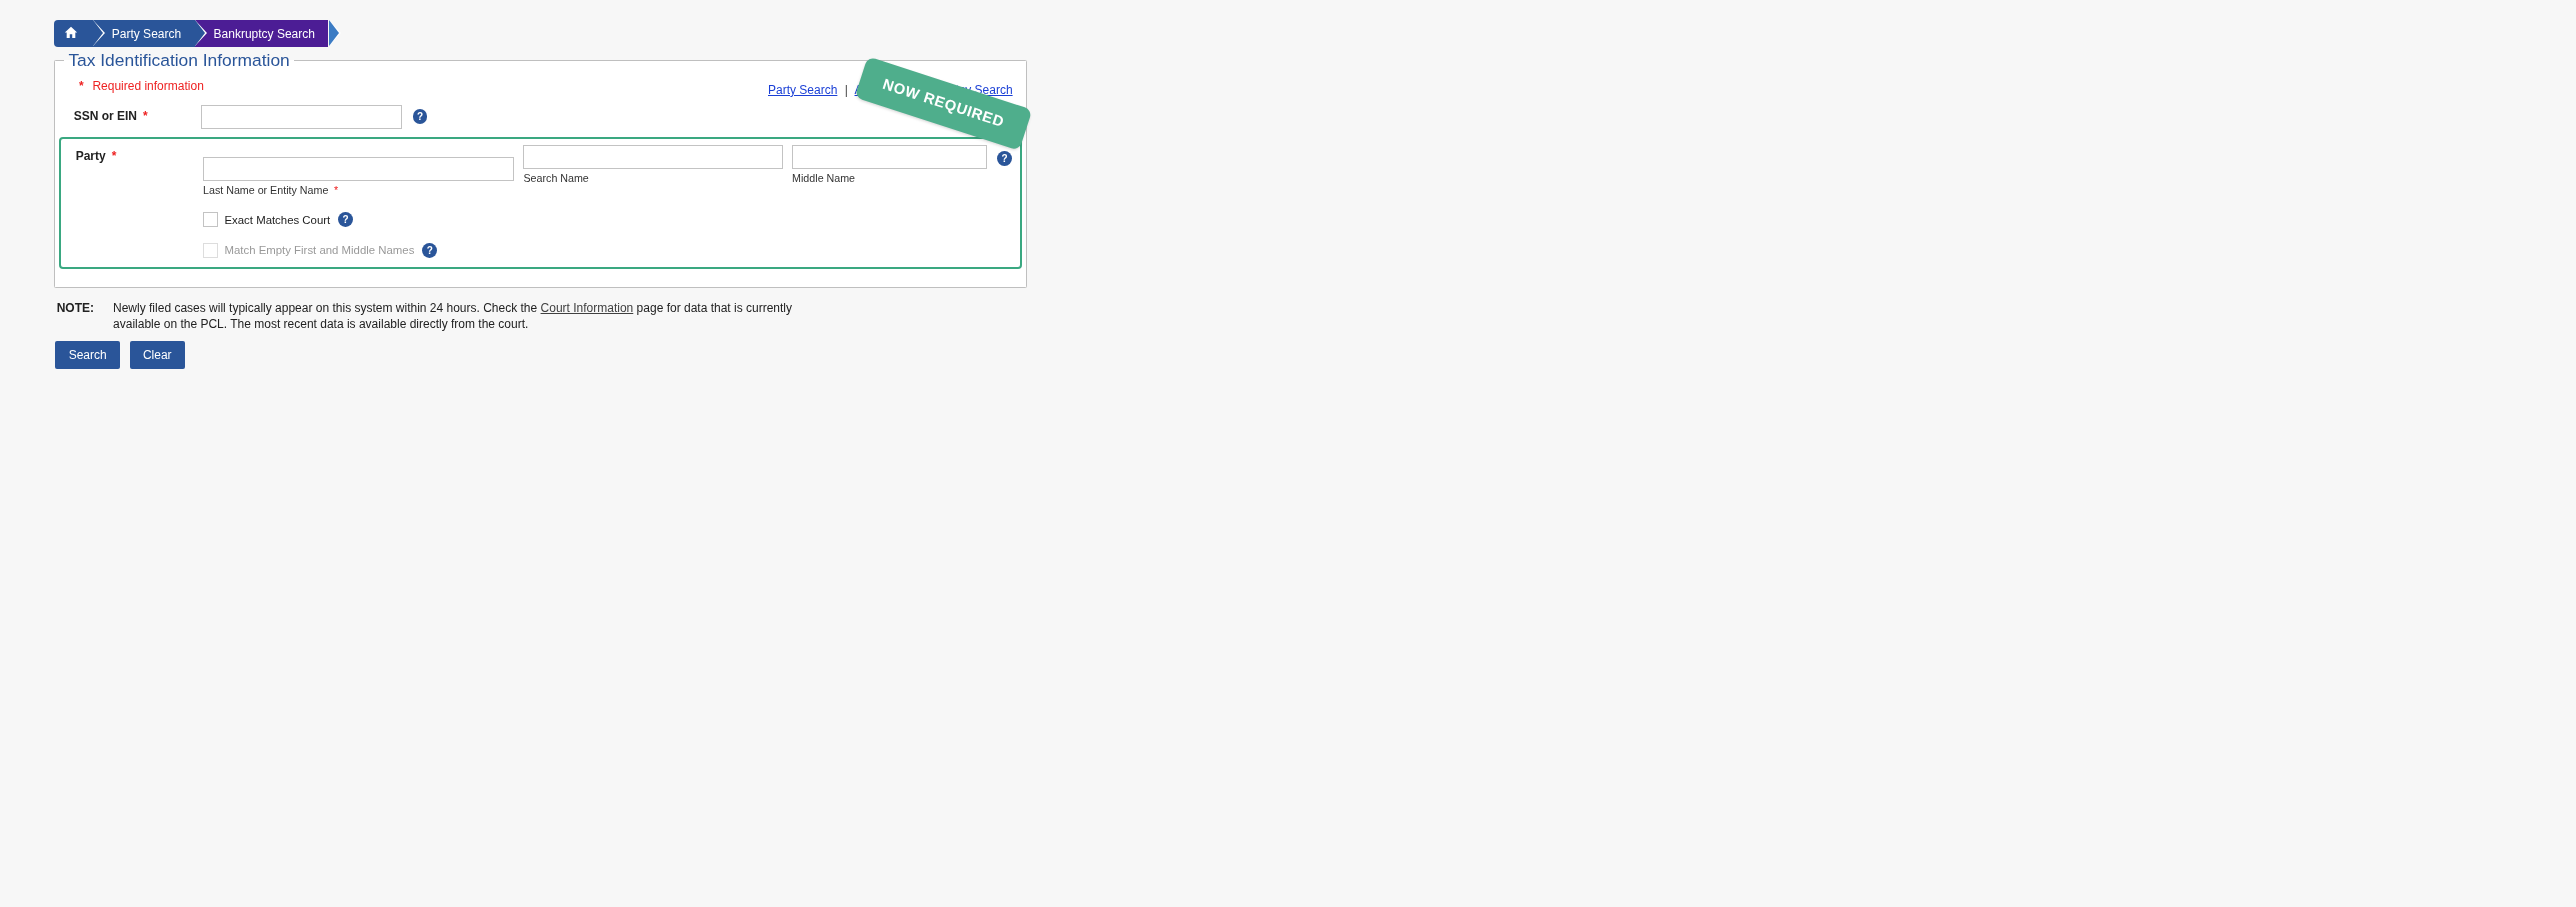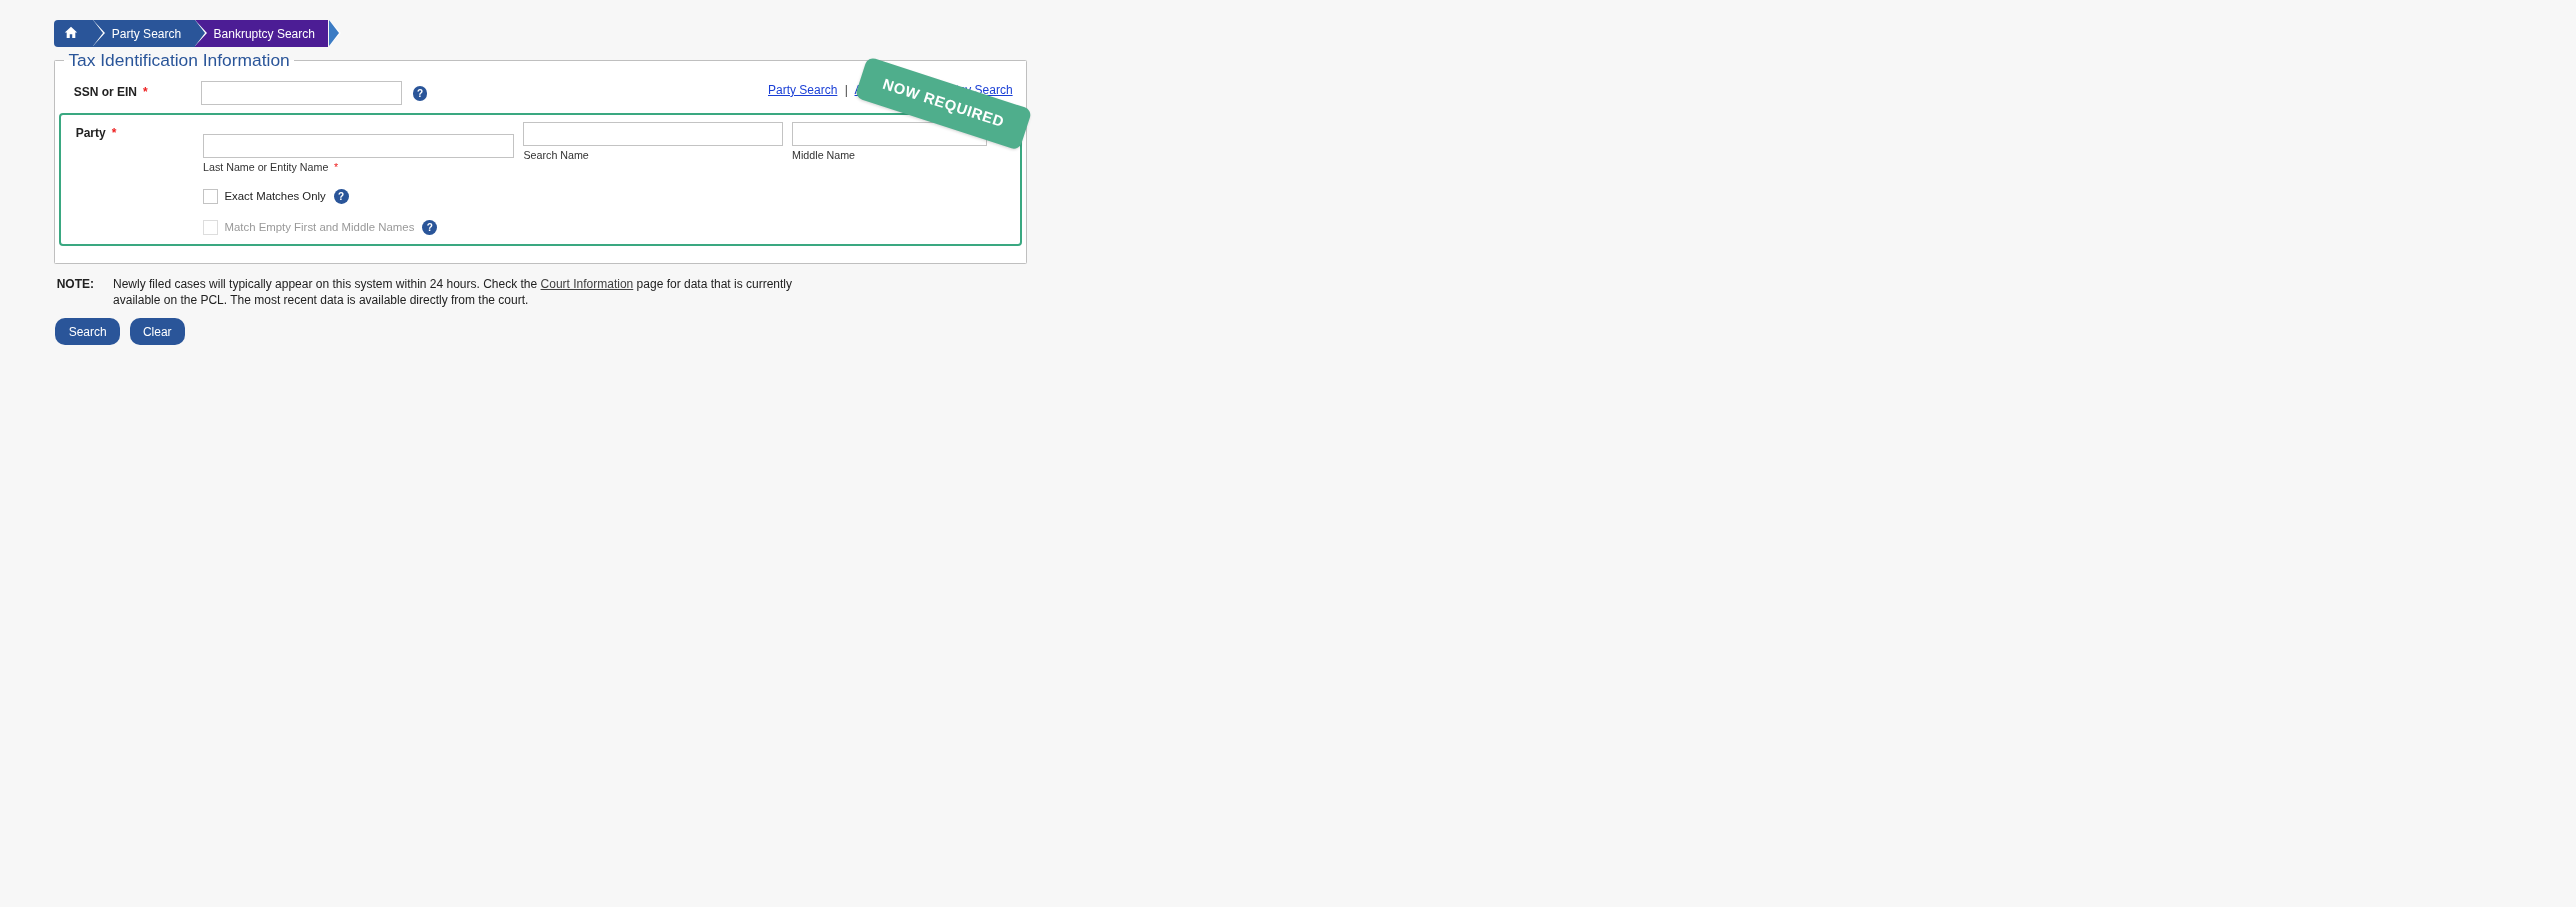--- a/index.html
+++ b/index.html
@@ -151,21 +151,21 @@
       font-size: 12px;
       margin: 12px 0 9.4px 2.7px;
       max-width: 738px;
       line-height: 1.35;
     }
     .note-block .note-label { font-weight: bold; }
     .note-block a { color: #404040; text-decoration: underline; }
     .btn-row { display: flex; gap: 9.4px; margin-left: 1.3px; }
     .btn {
       background: #2a5599; color: #fff; border: none;
-      padding: 6.7px 13.4px; font-size: 12px; border-radius: 10px;
+      padding: 6.7px 13.4px; font-size: 12px; border-radius: 2px;
       cursor: pointer;
     }
     .ribbon {
       position: absolute;
       top: 62px;
       right: -2.7px;
       background: #4fae8c;
       color: #fff;
       font-weight: bold;
       letter-spacing: 0.7px;
@@ -200,20 +200,24 @@
 
   <fieldset class="main">
     <legend class="main-legend">Tax Identification Information</legend>
 
     <div class="top-links">
       <a href="#">Party Search</a>
       <span class="sep">|</span>
       <a href="#">Advanced Bankruptcy Search</a>
     </div>
 
+    <div class="req-note">
+      <span class="ast">*</span>
+      <span>Required information</span>
+    </div>
 
     <div class="row">
       <div class="label-col">
         <span>SSN or EIN</span>
         <span class="ast-red">*</span>
       </div>
       <div class="fields-col">
         <input class="text ssn-input" type="text" value="" style="">
         <span class="help">?</span>
       </div>
@@ -240,21 +244,21 @@
             </div>
             <div class="name-field mf">
               <input class="text" type="text" value="" style="">
               <div class="sublabel">Middle Name</div>
             </div>
             <span class="help" style="align-self:flex-start; margin-top:5.4px;">?</span>
           </div>
 
           <div class="check-row">
             <div class="check-box"></div>
-            <span>Exact Matches Only</span>
+            <span>Exact Matches Court</span>
             <span class="help">?</span>
           </div>
           <div class="check-row disabled">
             <div class="check-box" style="border-color:#ddd;"></div>
             <span>Match Empty First and Middle Names</span>
             <span class="help">?</span>
           </div>
         </div>
       </div>
     </div>

